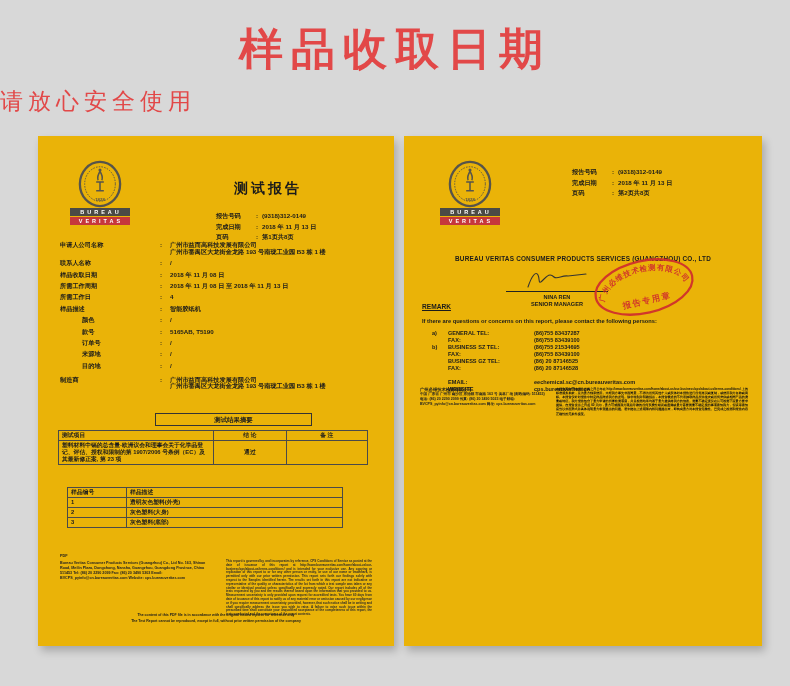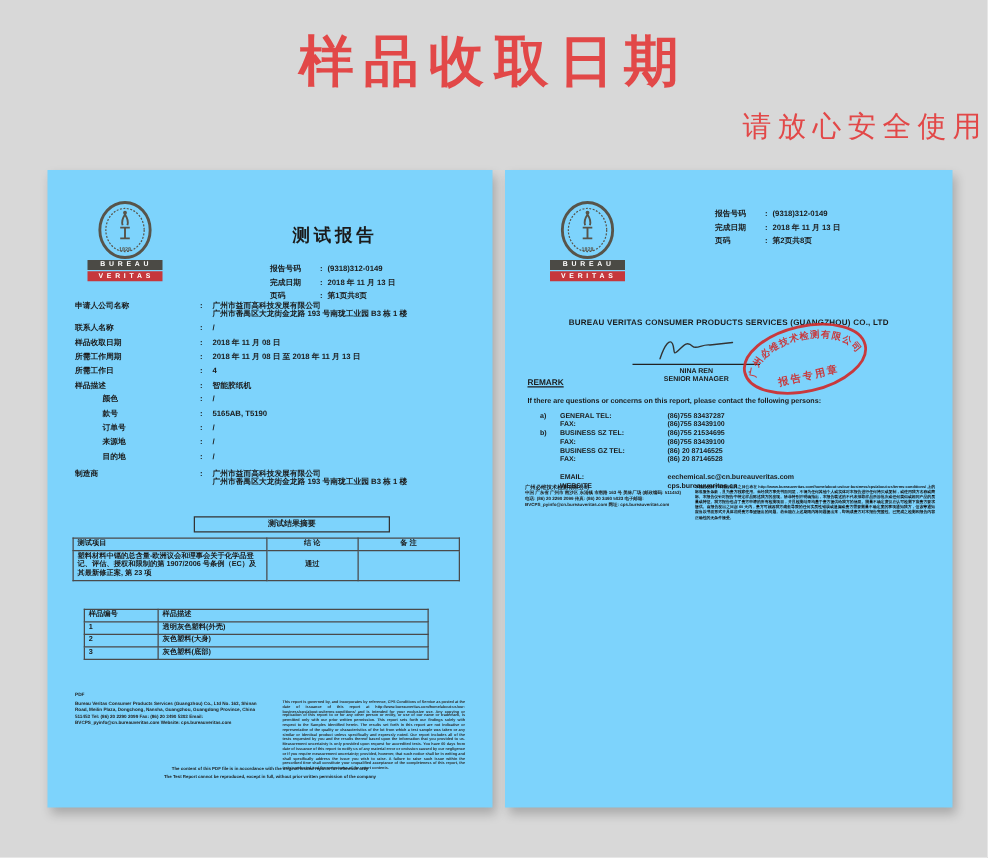--- a/index.html
+++ b/index.html
@@ -1,24 +1,24 @@
 <!DOCTYPE html>
 <html><head>
 <meta charset="utf-8">
 <style>
   html,body{margin:0;padding:0;}
   .canvas{position:relative;width:790px;height:686px;background:#d8d8d8;overflow:hidden;
           font-family:"Liberation Sans","DejaVu Sans",sans-serif;}
   
   .main-title{position:absolute;top:20px;left:0;width:100%;text-align:center;
               color:#e24848;font-size:44px;font-weight:900;letter-spacing:8px;}
-  .sub-title{position:absolute;top:86px;left:0;width:100%;text-align:right;
+  .sub-title{position:absolute;top:86px;left:0;width:100%;text-align:left;
              color:#e24848;font-size:23px;font-weight:500;letter-spacing:5px;}
   
-  .page{position:absolute;background:#7dd3fc;box-shadow:3px 5px 8px rgba(0,0,0,.22);color:#1b1b1b;}
+  .page{position:absolute;background:#eab308;box-shadow:3px 5px 8px rgba(0,0,0,.22);color:#1b1b1b;}
   .pageA{left:38px;top:136px;width:356px;height:510px;}
   .pageB{left:404px;top:136px;width:358px;height:510px;}
   
   .bv-logo{position:absolute;width:60px;text-align:center;}
   .bv-logo svg{display:block;margin:0 auto;}
   .bv-bar{display:block;color:#fff;font-size:5.5px;font-weight:700;letter-spacing:3px;
           text-align:center;padding:1.5px 0 1px 2px;line-height:5.5px;}
   .bv-bar1{background:#4b4a45;}
   .bv-bar2{background:#c6373c;margin-top:1px;}
   

